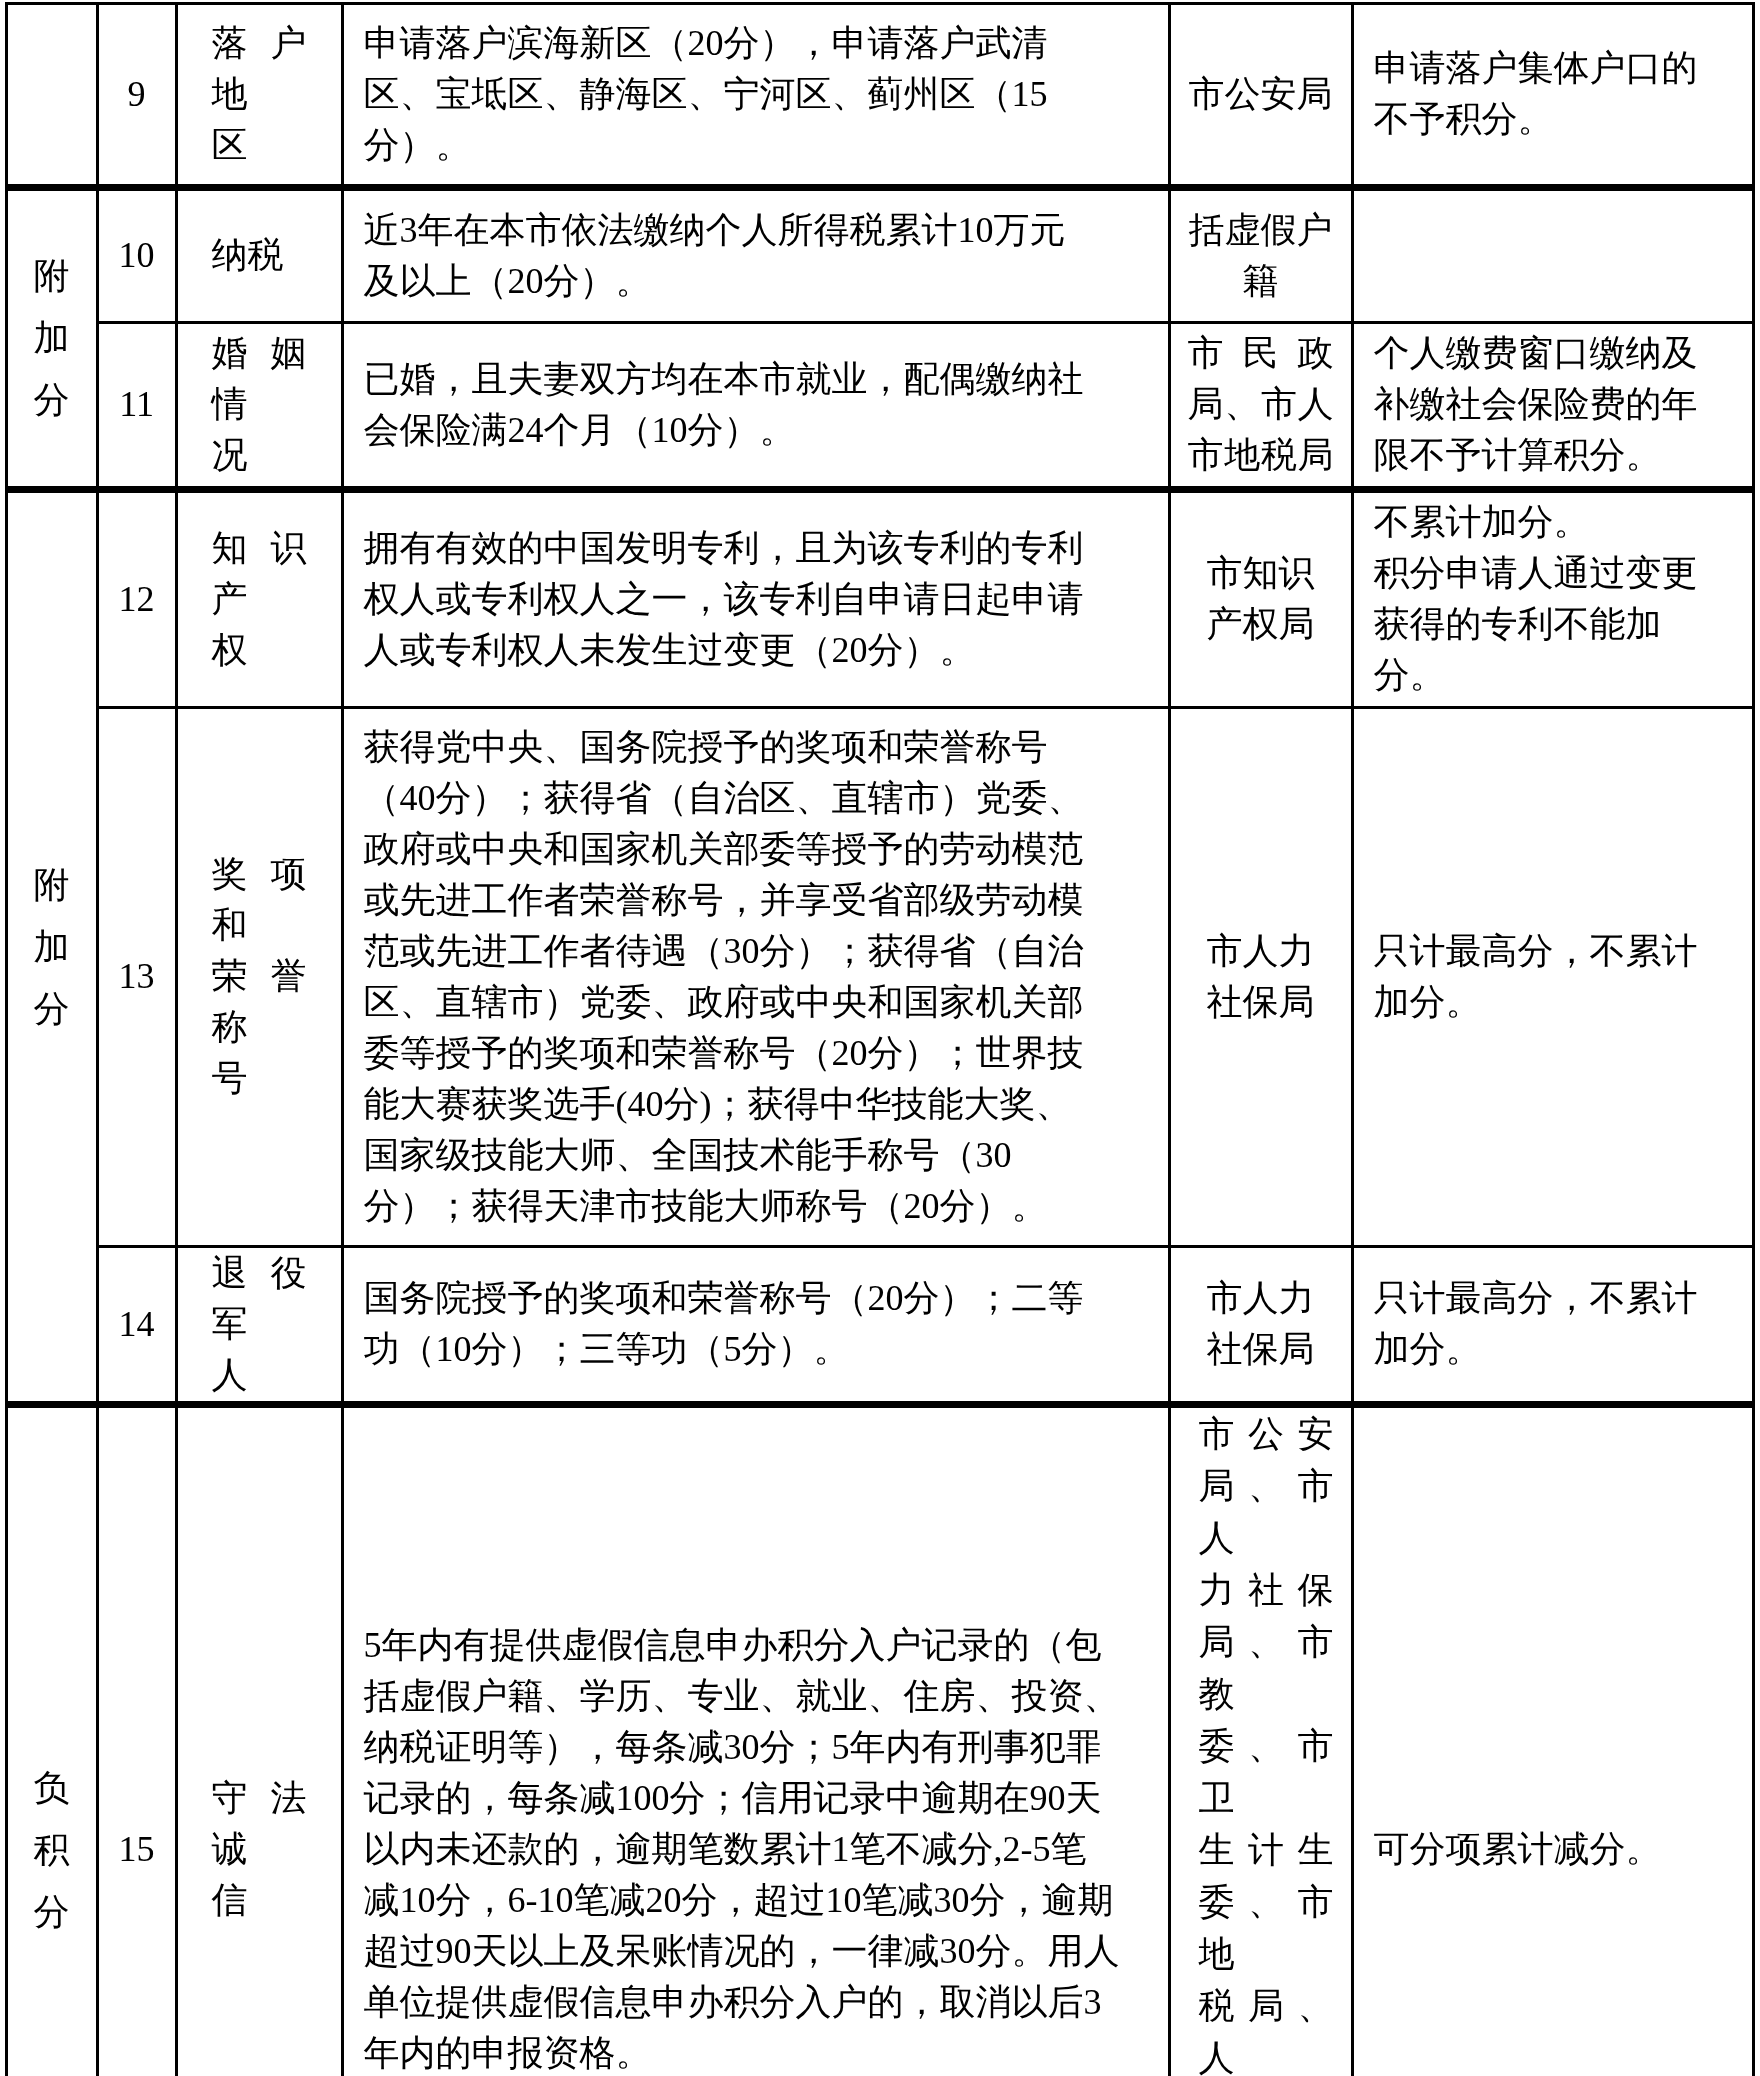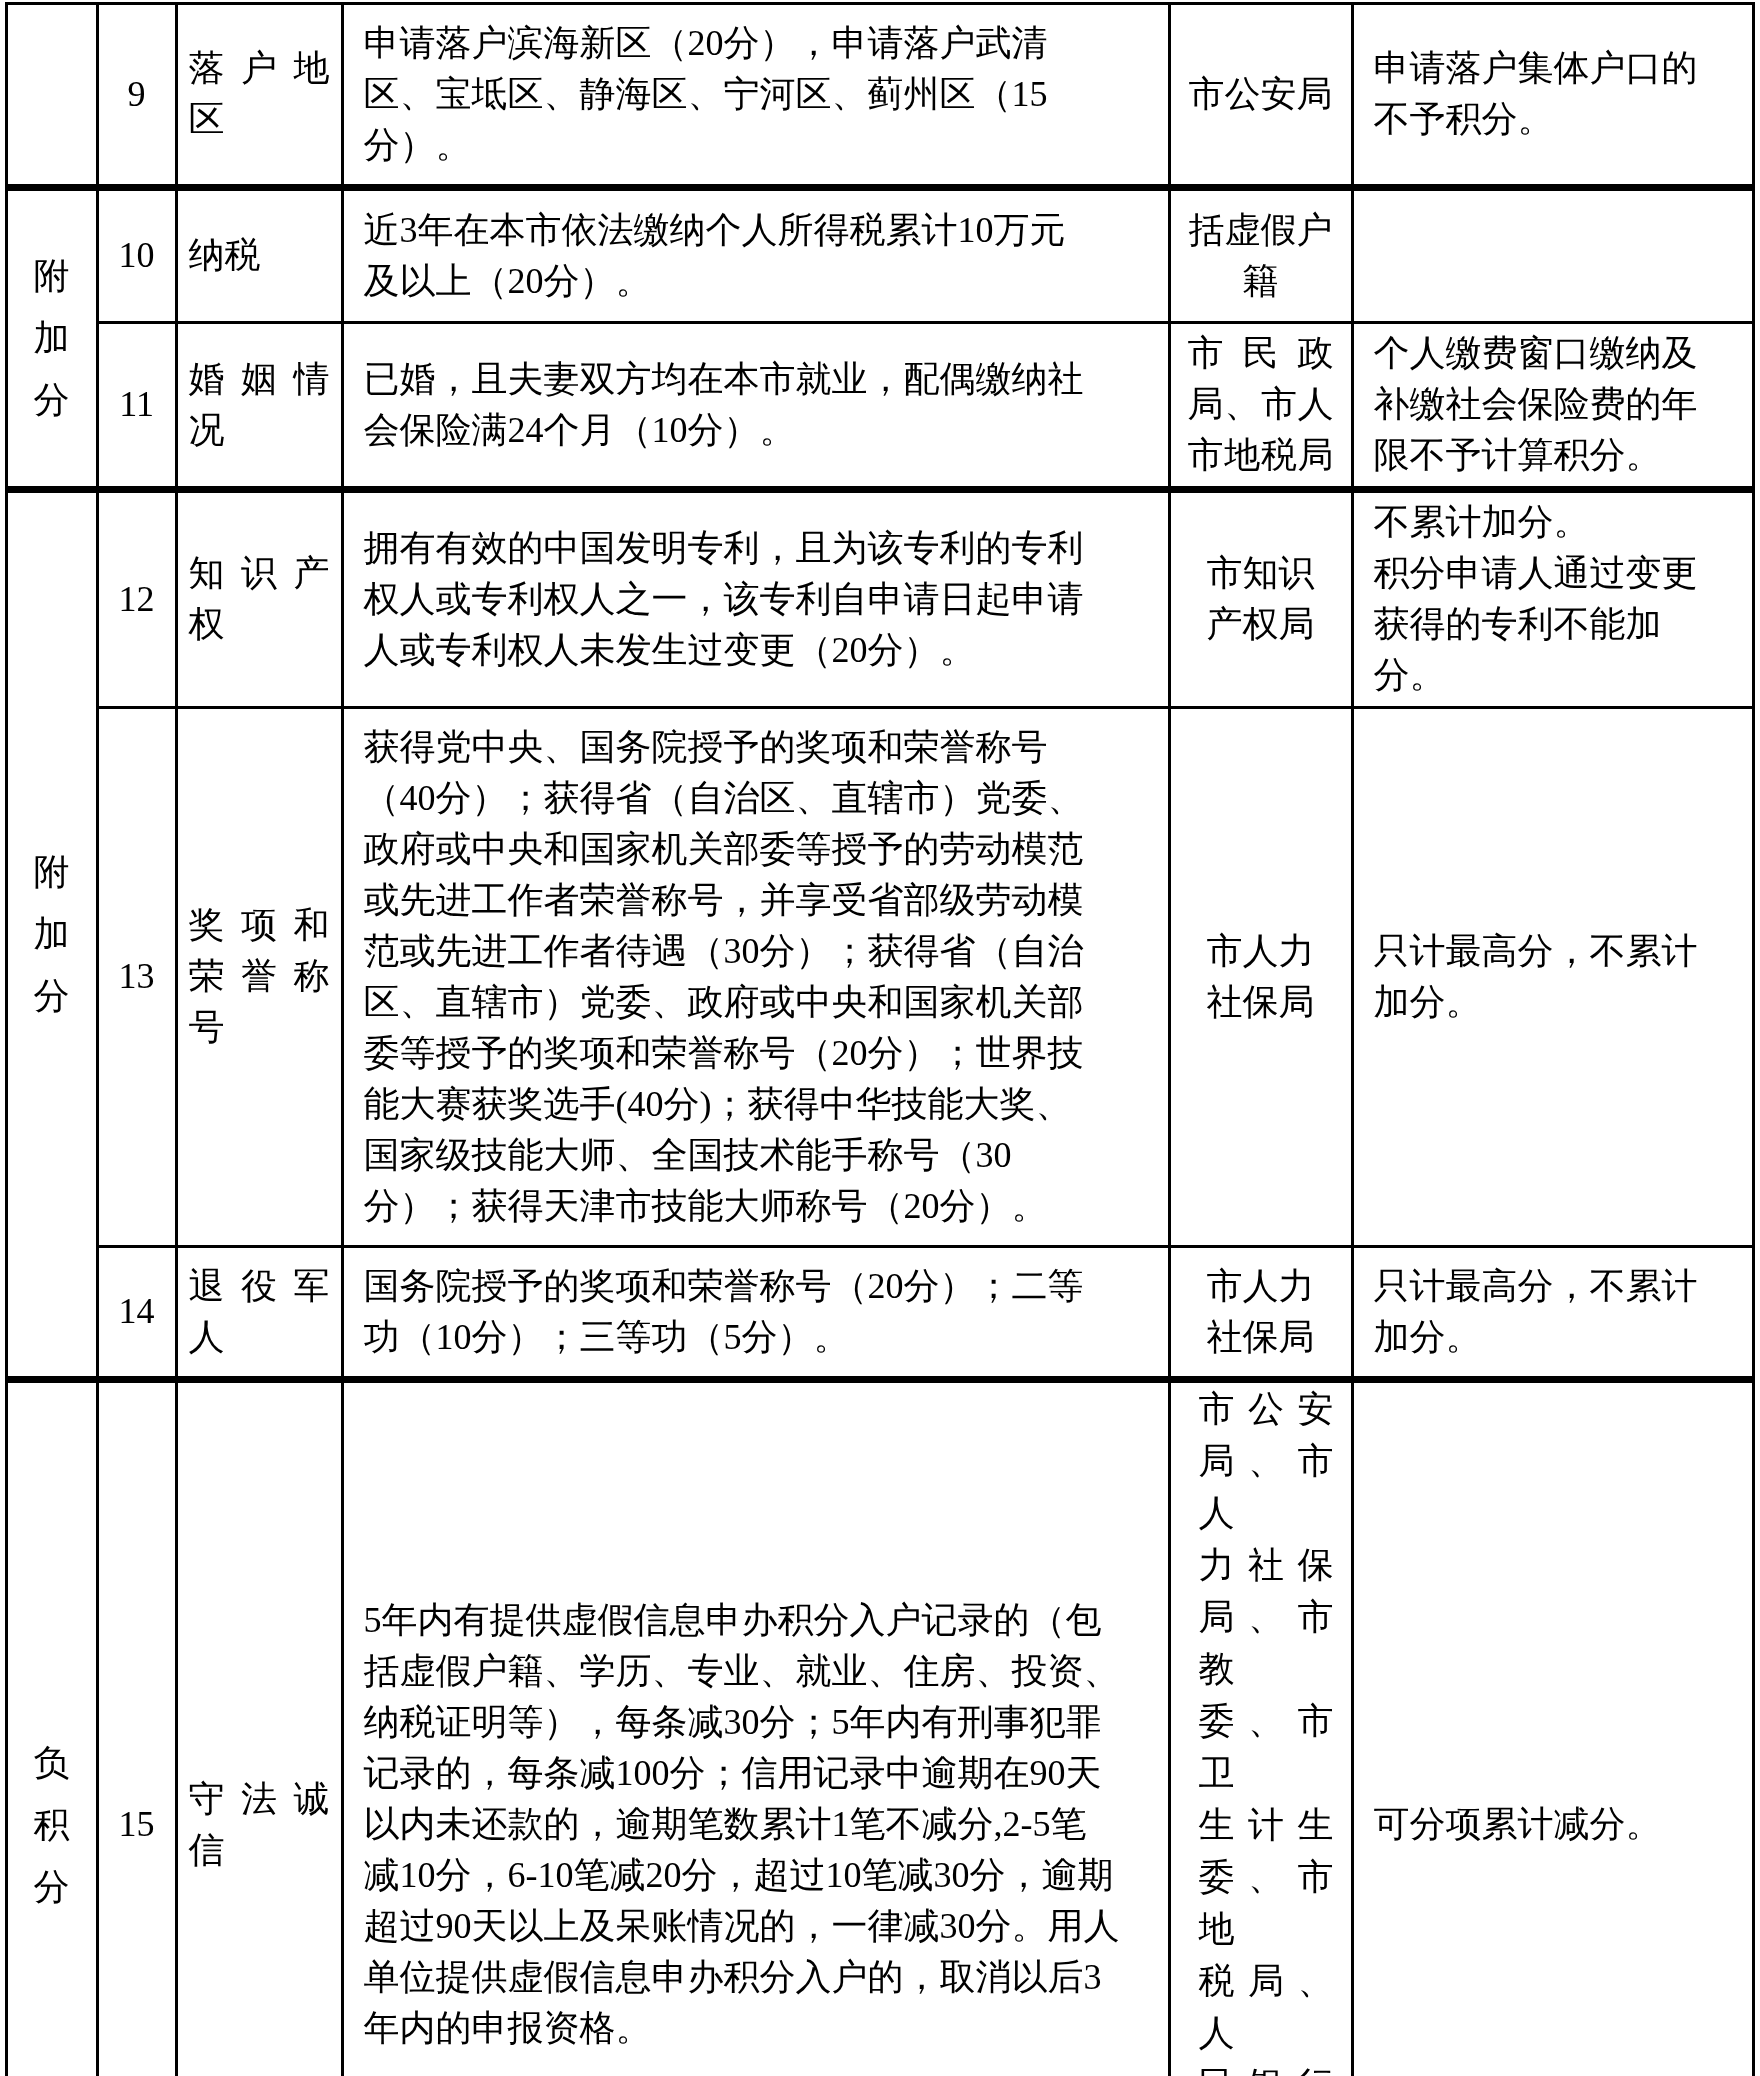--- a/index.html
+++ b/index.html
@@ -26,21 +26,21 @@
     font-size:36px;
     line-height:51px;
     white-space:pre-line;
     overflow:hidden;
     word-break:break-all;
   }
   tr.thick-top td { border-top-width:7px; }
 
   td.cat  { text-align:center; font-size:36px; line-height:62px; }
   td.num  { text-align:center; font-size:36px; }
-  td.ind  { text-align:justify; text-align-last:justify; padding:0 11px; }
+  td.ind  { text-align:justify; text-align-last:justify; padding:0 34px; }
   td.desc { text-align:left; padding:13px 20px; }
   td.dept { text-align:justify; text-align-last:justify; padding:0 17px;margin-top:31px; }
   td.note { text-align:left; padding:4.6px 20px;margin-left:28px; }
 
   tr[data-row="9"]  { height:164px; }
   tr[data-row="10"] { height:135px; }
   tr[data-row="11"] { height:163px; }
   tr[data-row="12"] { height:206px; }
   tr[data-row="13"] { height:512px; }
   tr[data-row="14"] { height:125px; }

